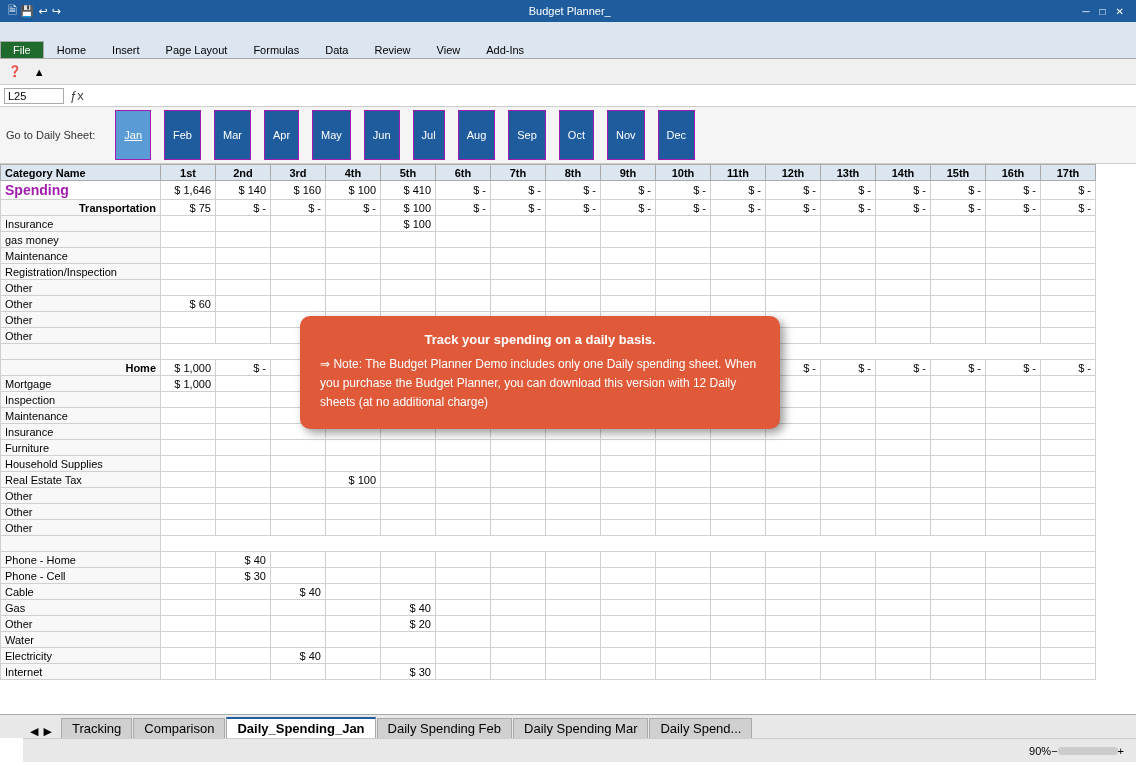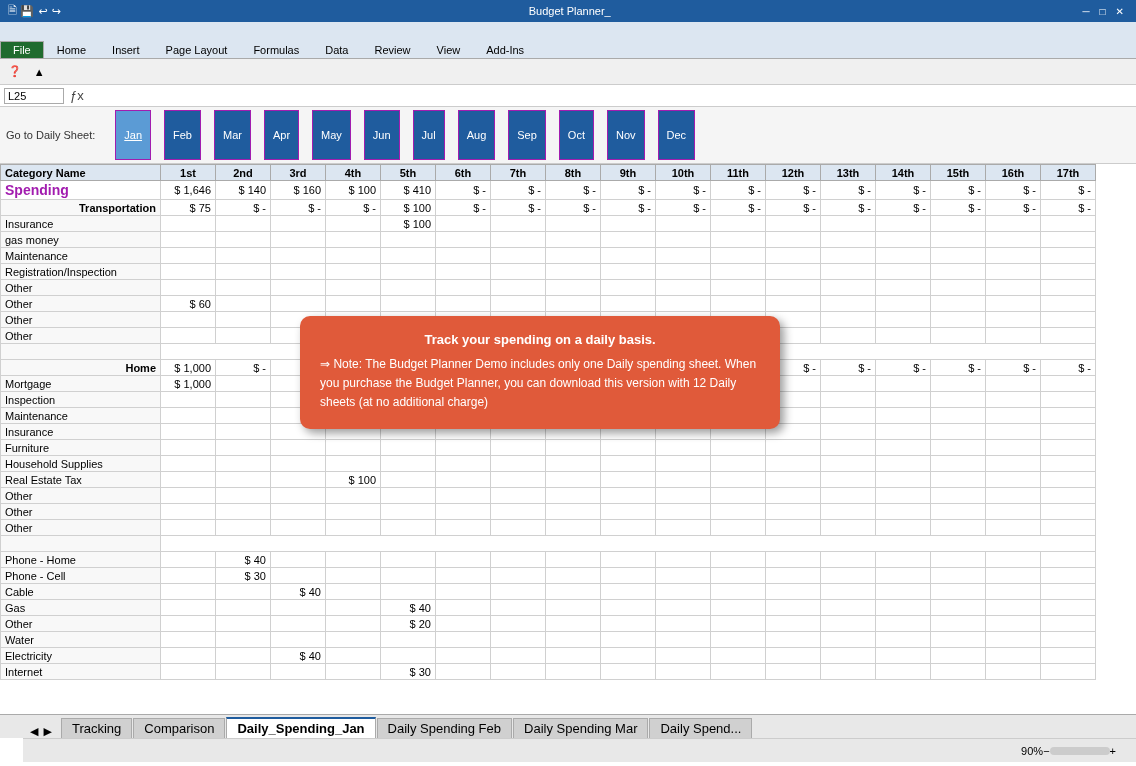--- a/index.html
+++ b/index.html
@@ -206,21 +206,21 @@
     }
 
     
     .status-bar {
       height: 24px;
       background: #e8e8e8;
       border-top: 1px solid #ccc;
       display: flex;
       align-items: center;
       justify-content: flex-end;
-      padding: 0 20px;
+      padding: 0 12px;
       font-size: 11px;
       margin-left: 23px;
     }
 
     
     td.selected {
       border: 2px solid #000;
       background: #fff;
     }
 

